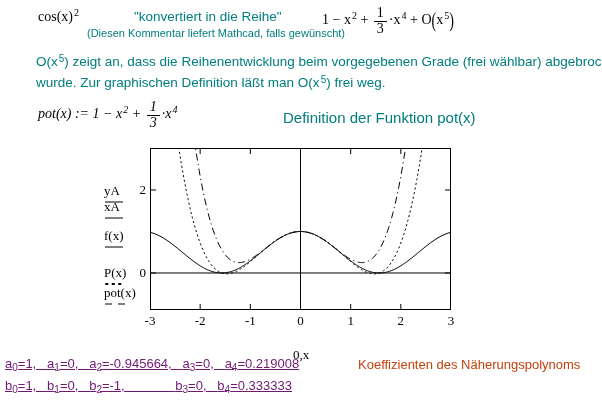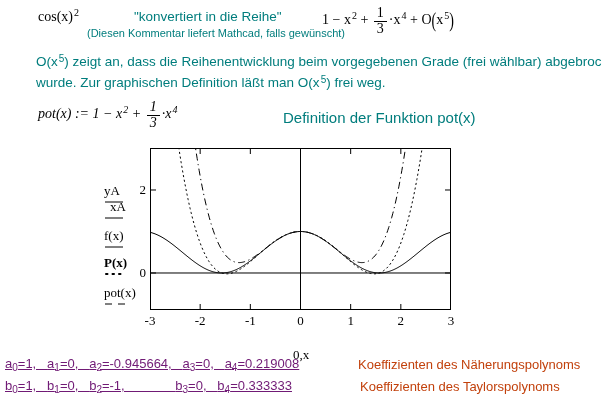--- a/index.html
+++ b/index.html
@@ -55,33 +55,33 @@
   <div class="abs teal" style="left:283px;top:109px;font-size:15px;">
     <span>Definition der Funktion pot(x)</span>
   </div>
 
   <div class="legend-item" style="top:171px;margin-top:12px;">
     <span>yA</span>
     <svg class="sample" width="22" height="4">
         <line x1="1" y1="2" x2="19" y2="2" stroke="#000" stroke-width="1"></line>
       </svg>
   </div>
-  <div class="legend-item" style="top:199px;text-align:right;">
+  <div class="legend-item" style="top:199px;">
     <span>xA</span>
     <svg class="sample" width="22" height="4">
         <line x1="1" y1="2" x2="19" y2="2" stroke="#000" stroke-width="1"></line>
       </svg>
   </div>
   <div class="legend-item" style="top:228px;font-family:Liberation Serif, serif;">
     <span>f(x)</span>
     <svg class="sample" width="22" height="4">
         <line x1="1" y1="2" x2="19" y2="2" stroke="#000" stroke-width="1"></line>
       </svg>
   </div>
-  <div class="legend-item" style="top:255px;font-weight:bold;">
+  <div class="legend-item" style="top:265px;">
     <span>P(x)</span>
     <svg class="sample" width="22" height="5">
         <line x1="2" y1="2" x2="18" y2="2" stroke="#000" stroke-width="2" stroke-dasharray="1.5 5" stroke-linecap="round"></line>
       </svg>
   </div>
   <div class="legend-item" style="top:285px;">
     <span>pot(x)</span>
     <svg class="sample" width="24" height="4">
         <line x1="1" y1="2" x2="23" y2="2" stroke="#000" stroke-width="1" stroke-dasharray="7 6"></line>
       </svg>
@@ -112,21 +112,20 @@
       </svg>
   </div>
 
   <div class="ticklbl" style="left:283px;top:330px;width:36px;margin-top:17px;">
     <span>0,x</span>
   </div>
 
   <div class="coeff-row" id="row-a" style="left:5px;top:356px;"><span>a<span class="subs">0</span>=1,&nbsp;&nbsp;&nbsp;</span><span>a<span class="subs">1</span>=0,&nbsp;&nbsp;&nbsp;</span><span>a<span class="subs">2</span>=-0.945664,&nbsp;&nbsp;&nbsp;</span><span>a<span class="subs">3</span>=0,&nbsp;&nbsp;&nbsp;</span><span>a<span class="subs">4</span>=0.219008</span></div>
   <div class="coeff-row" id="row-b" style="left:5px;top:378px;"><span>b<span class="subs">0</span>=1,&nbsp;&nbsp;&nbsp;</span><span>b<span class="subs">1</span>=0,&nbsp;&nbsp;&nbsp;</span><span>b<span class="subs">2</span>=-1,&nbsp;&nbsp;&nbsp;&nbsp;&nbsp;&nbsp;&nbsp;&nbsp;&nbsp;&nbsp;&nbsp;&nbsp;&nbsp;&nbsp;</span><span>b<span class="subs">3</span>=0,&nbsp;&nbsp;&nbsp;</span><span>b<span class="subs">4</span>=0.333333</span></div>
   <div class="caption" style="left:358px;top:357px;"><span>Koeffizienten des Näherungspolynoms</span></div>
-  <div class="caption" style="left:360px;top:379px;"><span>Koeffizienten des Taylorspolynoms</span></div>
 
 <div class="ticklbl" style="left: 138px; top: 313px; width: 24px;">-3</div>
     <div class="ticklbl" style="left: 188.167px; top: 313px; width: 24px;">-2</div>
     <div class="ticklbl" style="left: 238.333px; top: 313px; width: 24px;">-1</div>
     <div class="ticklbl" style="left: 288.5px; top: 313px; width: 24px;">0</div>
     <div class="ticklbl" style="left: 338.667px; top: 313px; width: 24px;">1</div>
     <div class="ticklbl" style="left: 388.833px; top: 313px; width: 24px;">2</div>
     <div class="ticklbl" style="left: 439px; top: 313px; width: 24px;">3</div>
     <div class="yticklbl" style="left: 124px; width: 22px; top: 264.986px;">0</div>
     <div class="yticklbl" style="left: 124px; width: 22px; top: 181.994px;">2</div>

